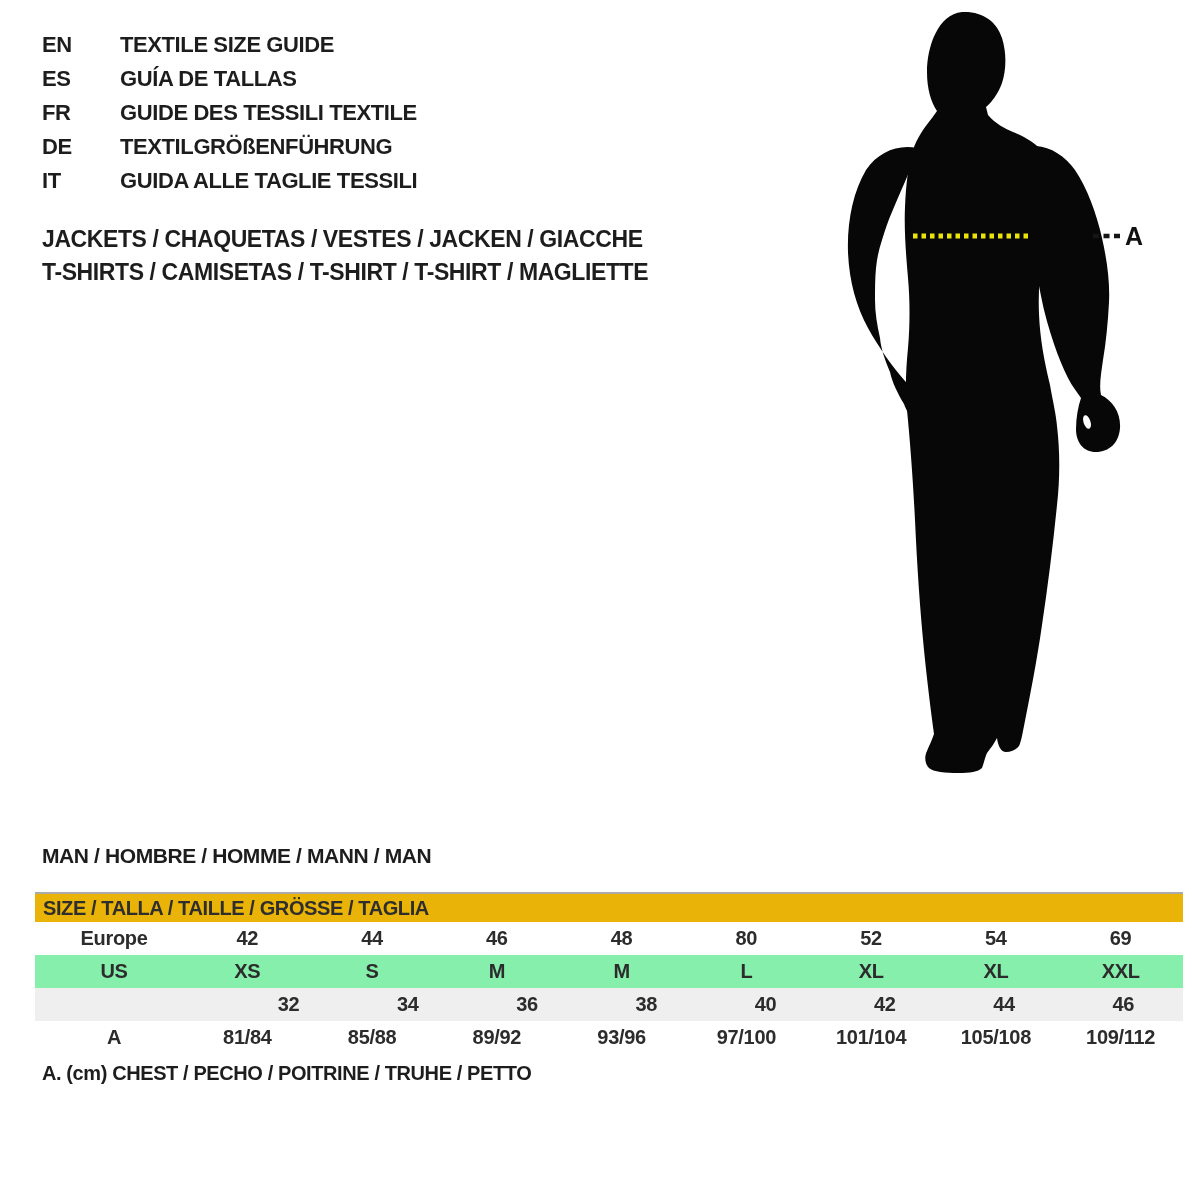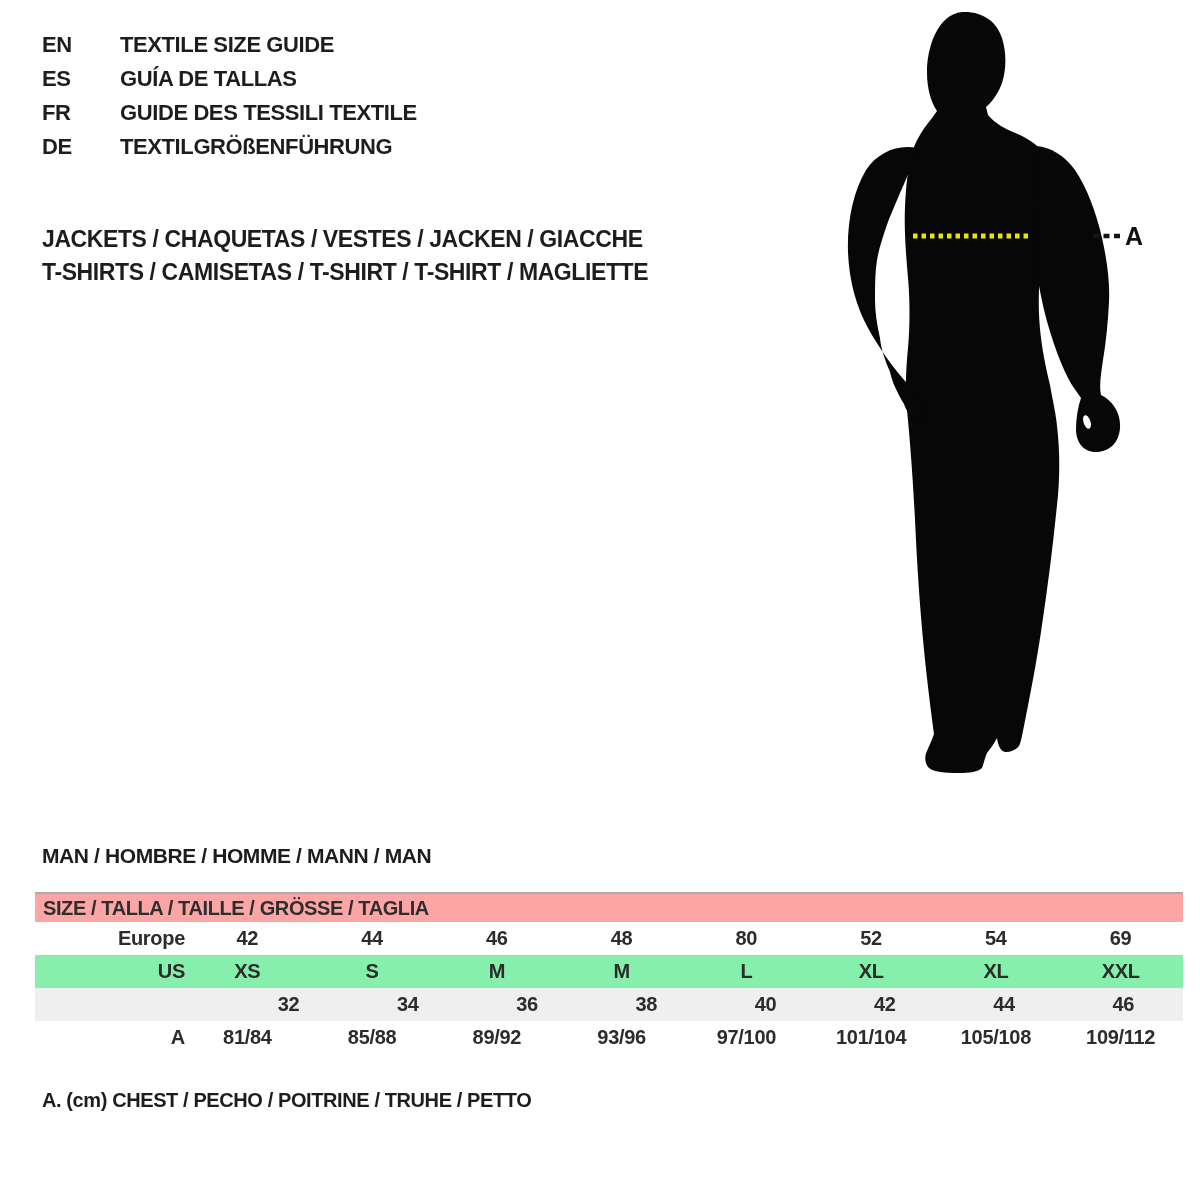--- a/index.html
+++ b/index.html
@@ -20,23 +20,23 @@
   
   .man-title{position:absolute;left:42px;top:844px;font-size:21px;font-weight:bold;letter-spacing:-0.4px;}
   
   .size-table{position:absolute;left:35px;top:892px;width:1148px;}
   .thead{height:30px;display:flex;align-items:center;padding-left:8px;
     font-size:20px;font-weight:bold;color:#2e2e2e;letter-spacing:-0.4px;
     border-top:2px solid #ababab;box-sizing:border-box;}
   .trow{display:grid;grid-template-columns:150px repeat(8,1fr);height:33px;
     align-items:center;font-size:20px;font-weight:bold;color:#2c2c2c;letter-spacing:-0.3px;}
   .tcell{text-align:center;}
-  .tcell.label{text-align:right;padding-left:8px;}
-  
-  .footnote{position:absolute;left:42px;top:1089px;font-size:20px;font-weight:bold;letter-spacing:-0.4px;}
+  .tcell.label{text-align:center;padding-left:8px;}
+  
+  .footnote{position:absolute;left:42px;top:1062px;font-size:20px;font-weight:bold;letter-spacing:-0.4px;}
   svg text{font-family:"Liberation Sans",sans-serif;}
 </style>
 </head>
 <body>
 
 <div class="canvas">
 
   <div class="lang-block">
 
       <div class="lang-row">
@@ -52,20 +52,24 @@
       <div class="lang-row">
         <span class="lang-code">FR</span>
         <span class="lang-label">GUIDE DES TESSILI TEXTILE</span>
       </div>
 
       <div class="lang-row">
         <span class="lang-code">DE</span>
         <span class="lang-label">TEXTILGRÖßENFÜHRUNG</span>
       </div>
 
+      <div class="lang-row">
+        <span class="lang-code">IT</span>
+        <span class="lang-label">GUIDA ALLE TAGLIE TESSILI</span>
+      </div>
     </div>
 
   <div class="cat-block">
     <div>JACKETS / CHAQUETAS / VESTES / JACKEN / GIACCHE</div>
     <div>T-SHIRTS / CAMISETAS / T-SHIRT / T-SHIRT / MAGLIETTE</div>
   </div>
 
   <div class="figure-wrap">
     <svg width="380" height="800" viewBox="0 0 380 800">
 
@@ -147,21 +151,21 @@
       <line x1="93" y1="236" x2="212" y2="236" stroke-width="5" stroke-dasharray="4.5 4" stroke="#ece409"></line>
 
       <line x1="273" y1="236" x2="300" y2="236" stroke-width="4.5" stroke-dasharray="6 4.5" stroke="#151515"></line>
       <text x="305" y="245" font-size="25" font-weight="bold" fill="#111111">A</text>
     </svg>
   </div>
 
   <div class="man-title">MAN / HOMBRE / HOMME / MANN / MAN</div>
 
   <div class="size-table">
-    <div class="thead" style="background: #fca5a5;">SIZE / TALLA / TAILLE / GRÖSSE / TAGLIA</div>
+    <div class="thead" style="background: #eab308;">SIZE / TALLA / TAILLE / GRÖSSE / TAGLIA</div>
     <div id="tableRows">
         <div class="trow">
           <div class="tcell label">Europe</div>
           <div class="tcell">42</div>
           <div class="tcell">44</div>
           <div class="tcell">46</div>
           <div class="tcell">48</div>
           <div class="tcell">80</div>
           <div class="tcell">52</div>
           <div class="tcell">54</div>

